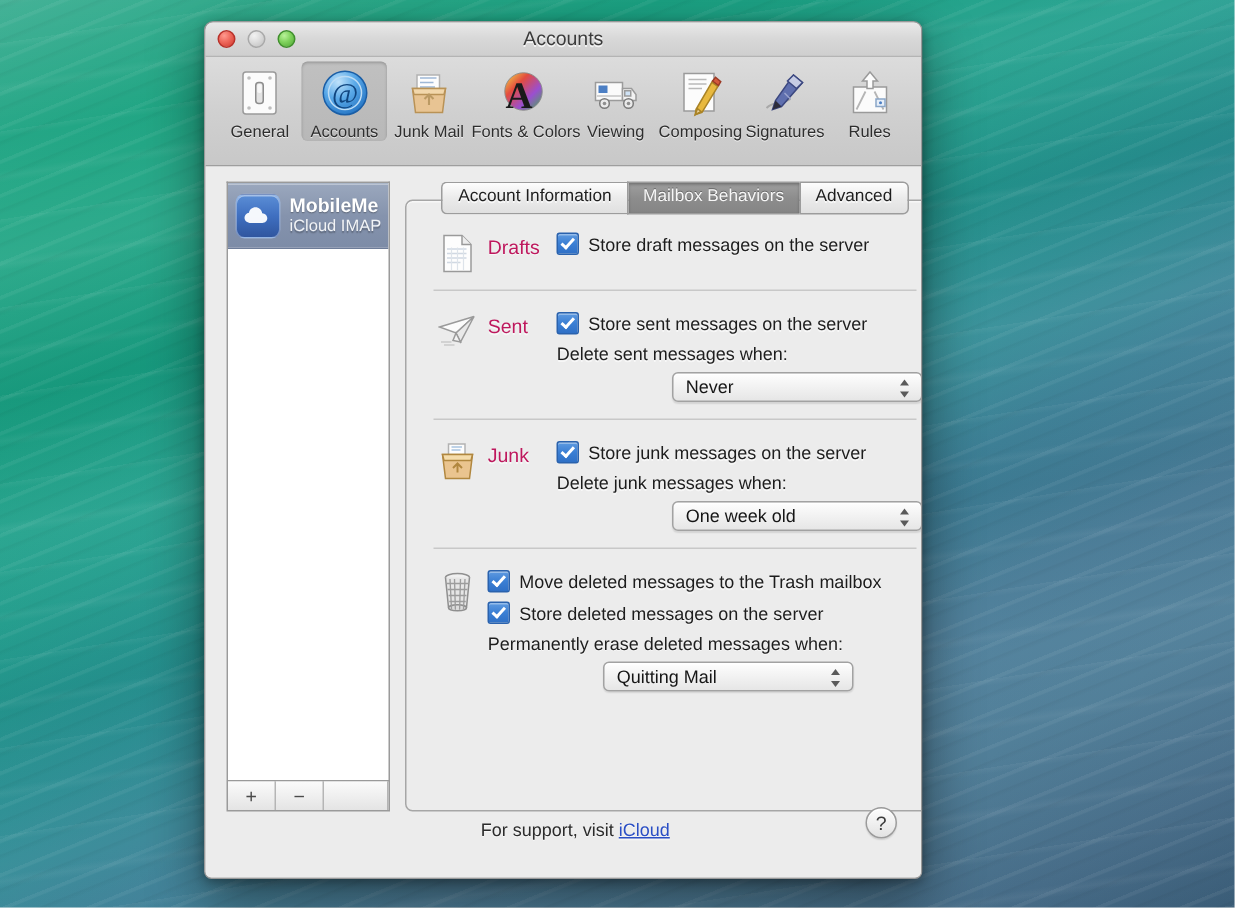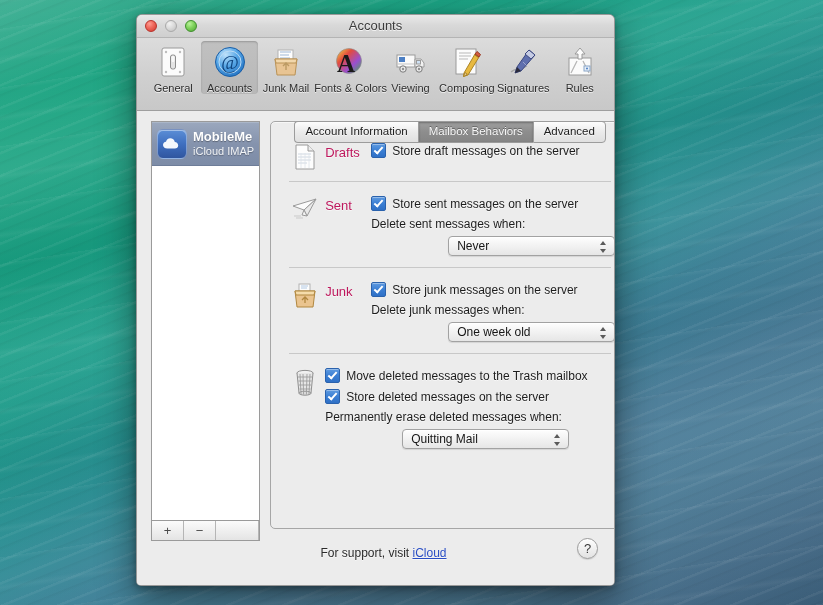--- a/index.html
+++ b/index.html
@@ -208,21 +208,21 @@
   .ab-btn {
     width: 31px;
     display: flex; align-items: center; justify-content: center;
     border-right: 1px solid #b5b5b5;
     font-size: 13px; color: #4a4a4a;
     background: linear-gradient(to bottom, #fbfbfb 0%, #e4e4e4 100%);
   }
   #ab-filler { flex: 1; }
 
   
-  #tab-area { position: relative; flex: 1; }
+  #tab-area { position: relative; flex: 1; padding-top: 12px; }
   #tab-strip {
     position: absolute; top: 0; left: 0; right: 0;
     display: flex; justify-content: center;
     z-index: 3;
   }
   .tab {
     font-size: 11.5px;
     padding: 3px 10px 4px 10px;
     border: 1px solid #9c9c9c;
     border-right: none;

